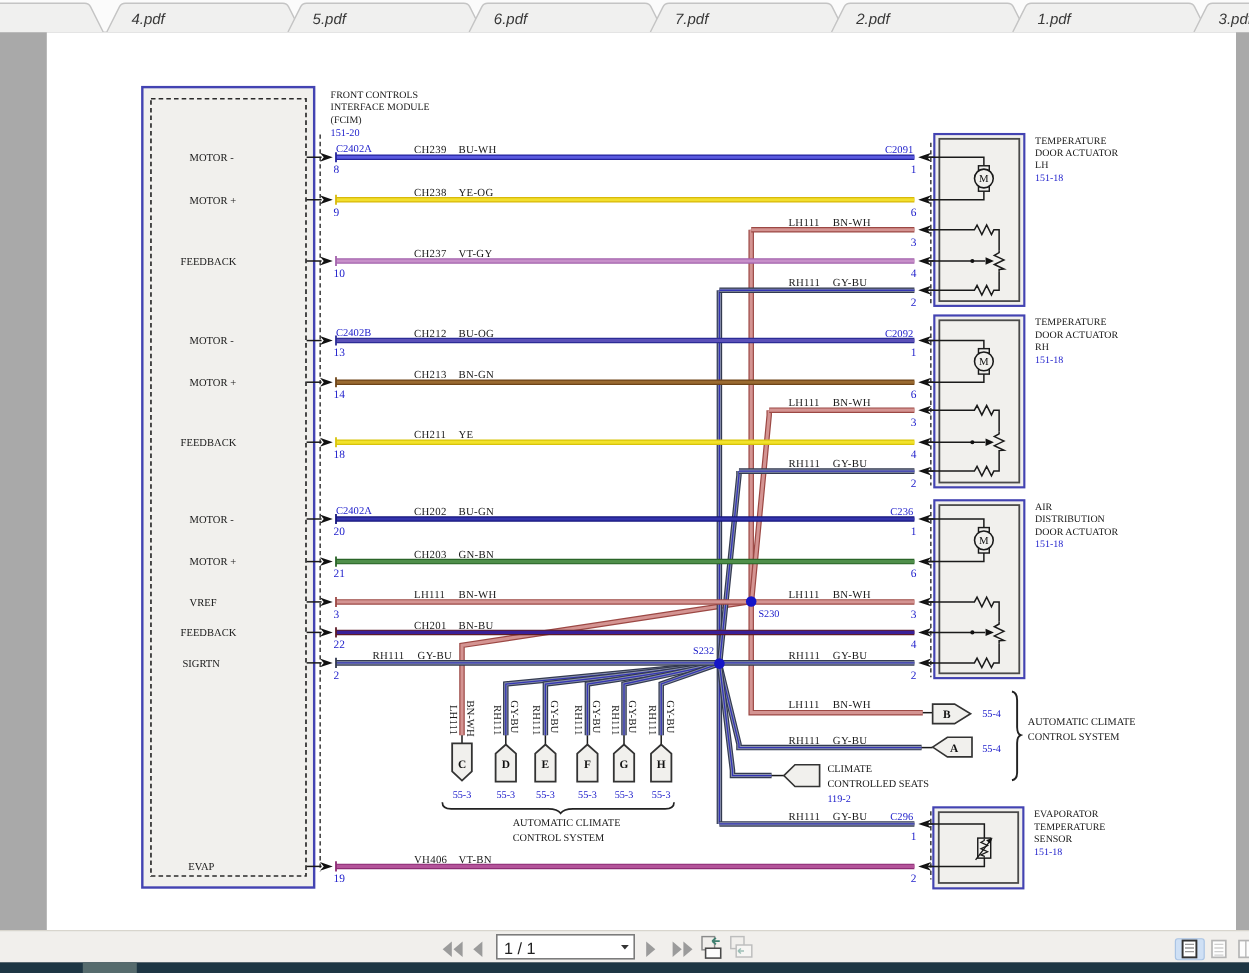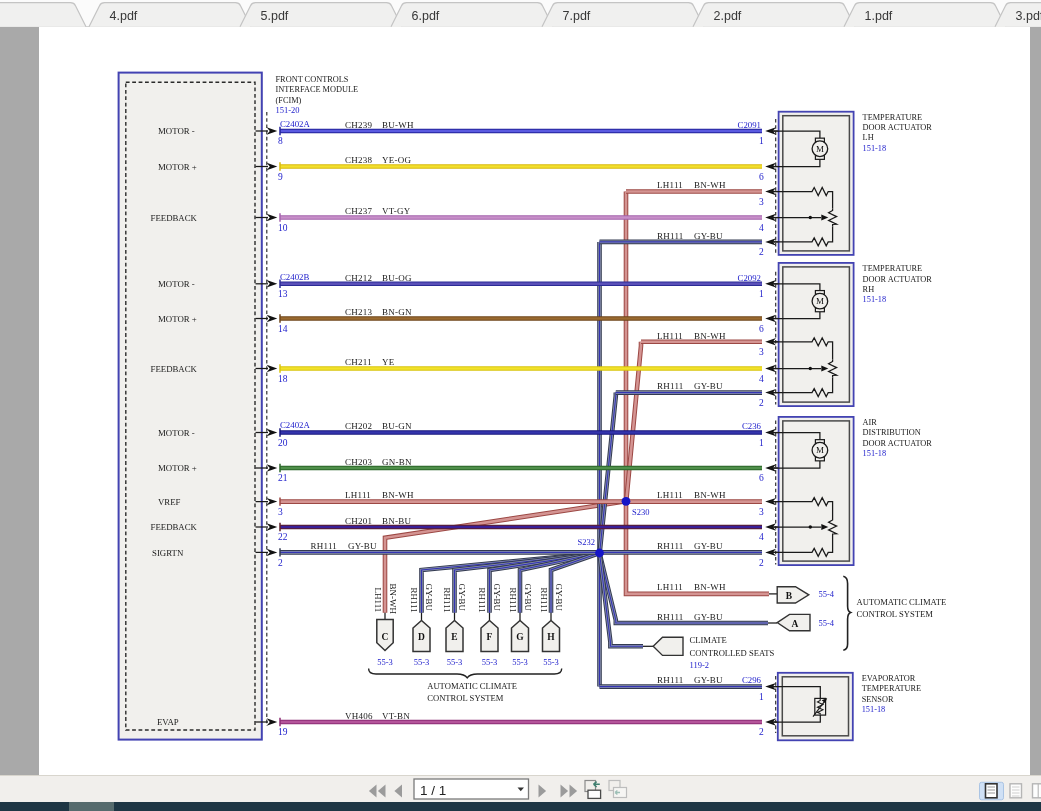--- a/index.html
+++ b/index.html
@@ -1,15 +1,15 @@
 <!DOCTYPE html>
 <html><head><meta charset="utf-8"><style>
 html,body{margin:0;padding:0;}
 body{width:1041px;height:811px;overflow:hidden;font-family:"Liberation Sans",sans-serif;background:#a9a9a9;}
-#tabbar{position:absolute;left:0;top:0;width:1041px;height:29px;}
+#tabbar{position:absolute;left:0;top:0;width:1041px;height:29px;font-style:italic;}
 #viewer{position:absolute;left:0;top:27px;width:1041px;height:748px;background:#a9a9a9;}
 #page{position:absolute;left:39px;top:0;width:991px;height:748px;background:#ffffff;}
 #toolbar{position:absolute;left:0;top:775px;width:1041px;height:26.5px;}
 #statusbar{position:absolute;left:0;top:801.5px;width:1041px;height:9.5px;background:#1e3644;}
 svg{display:block;}
 </style></head>
 <body>
 <div id="tabbar">
     <svg width="1041" height="29" viewBox="0 0 1041 29">
       <rect x="0" y="0" width="1041" height="29" fill="#fbfbfb"></rect>

